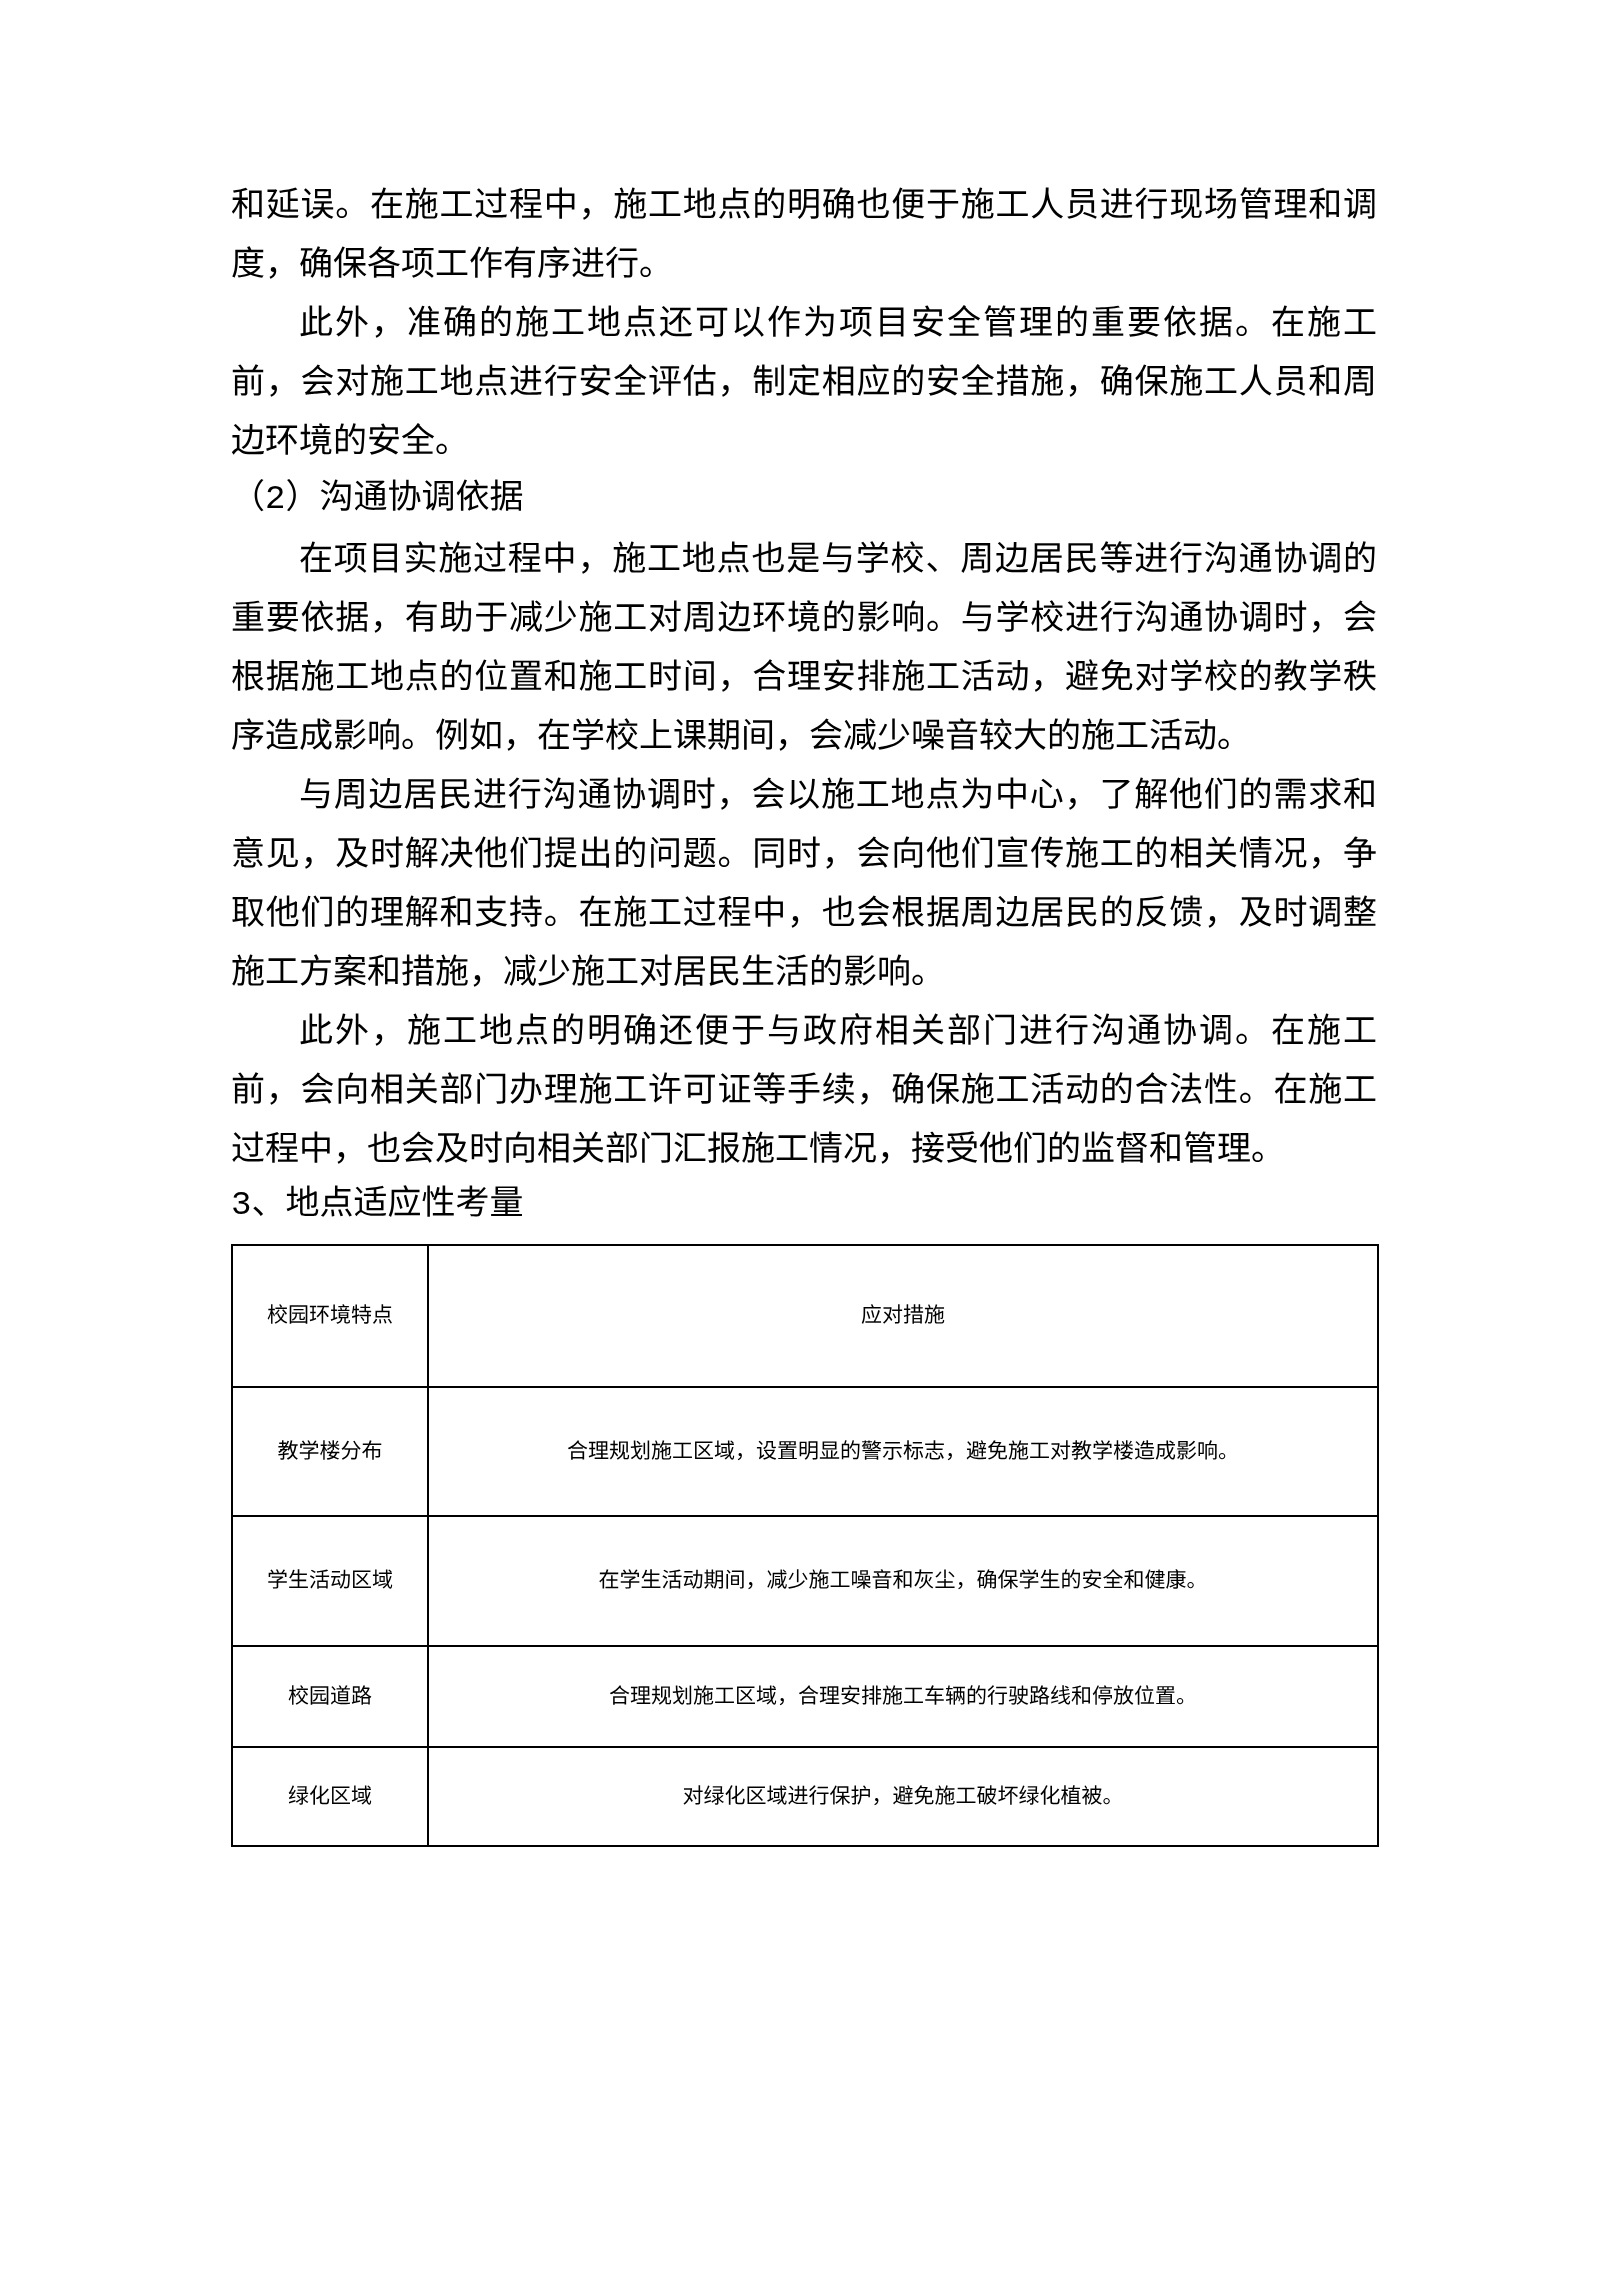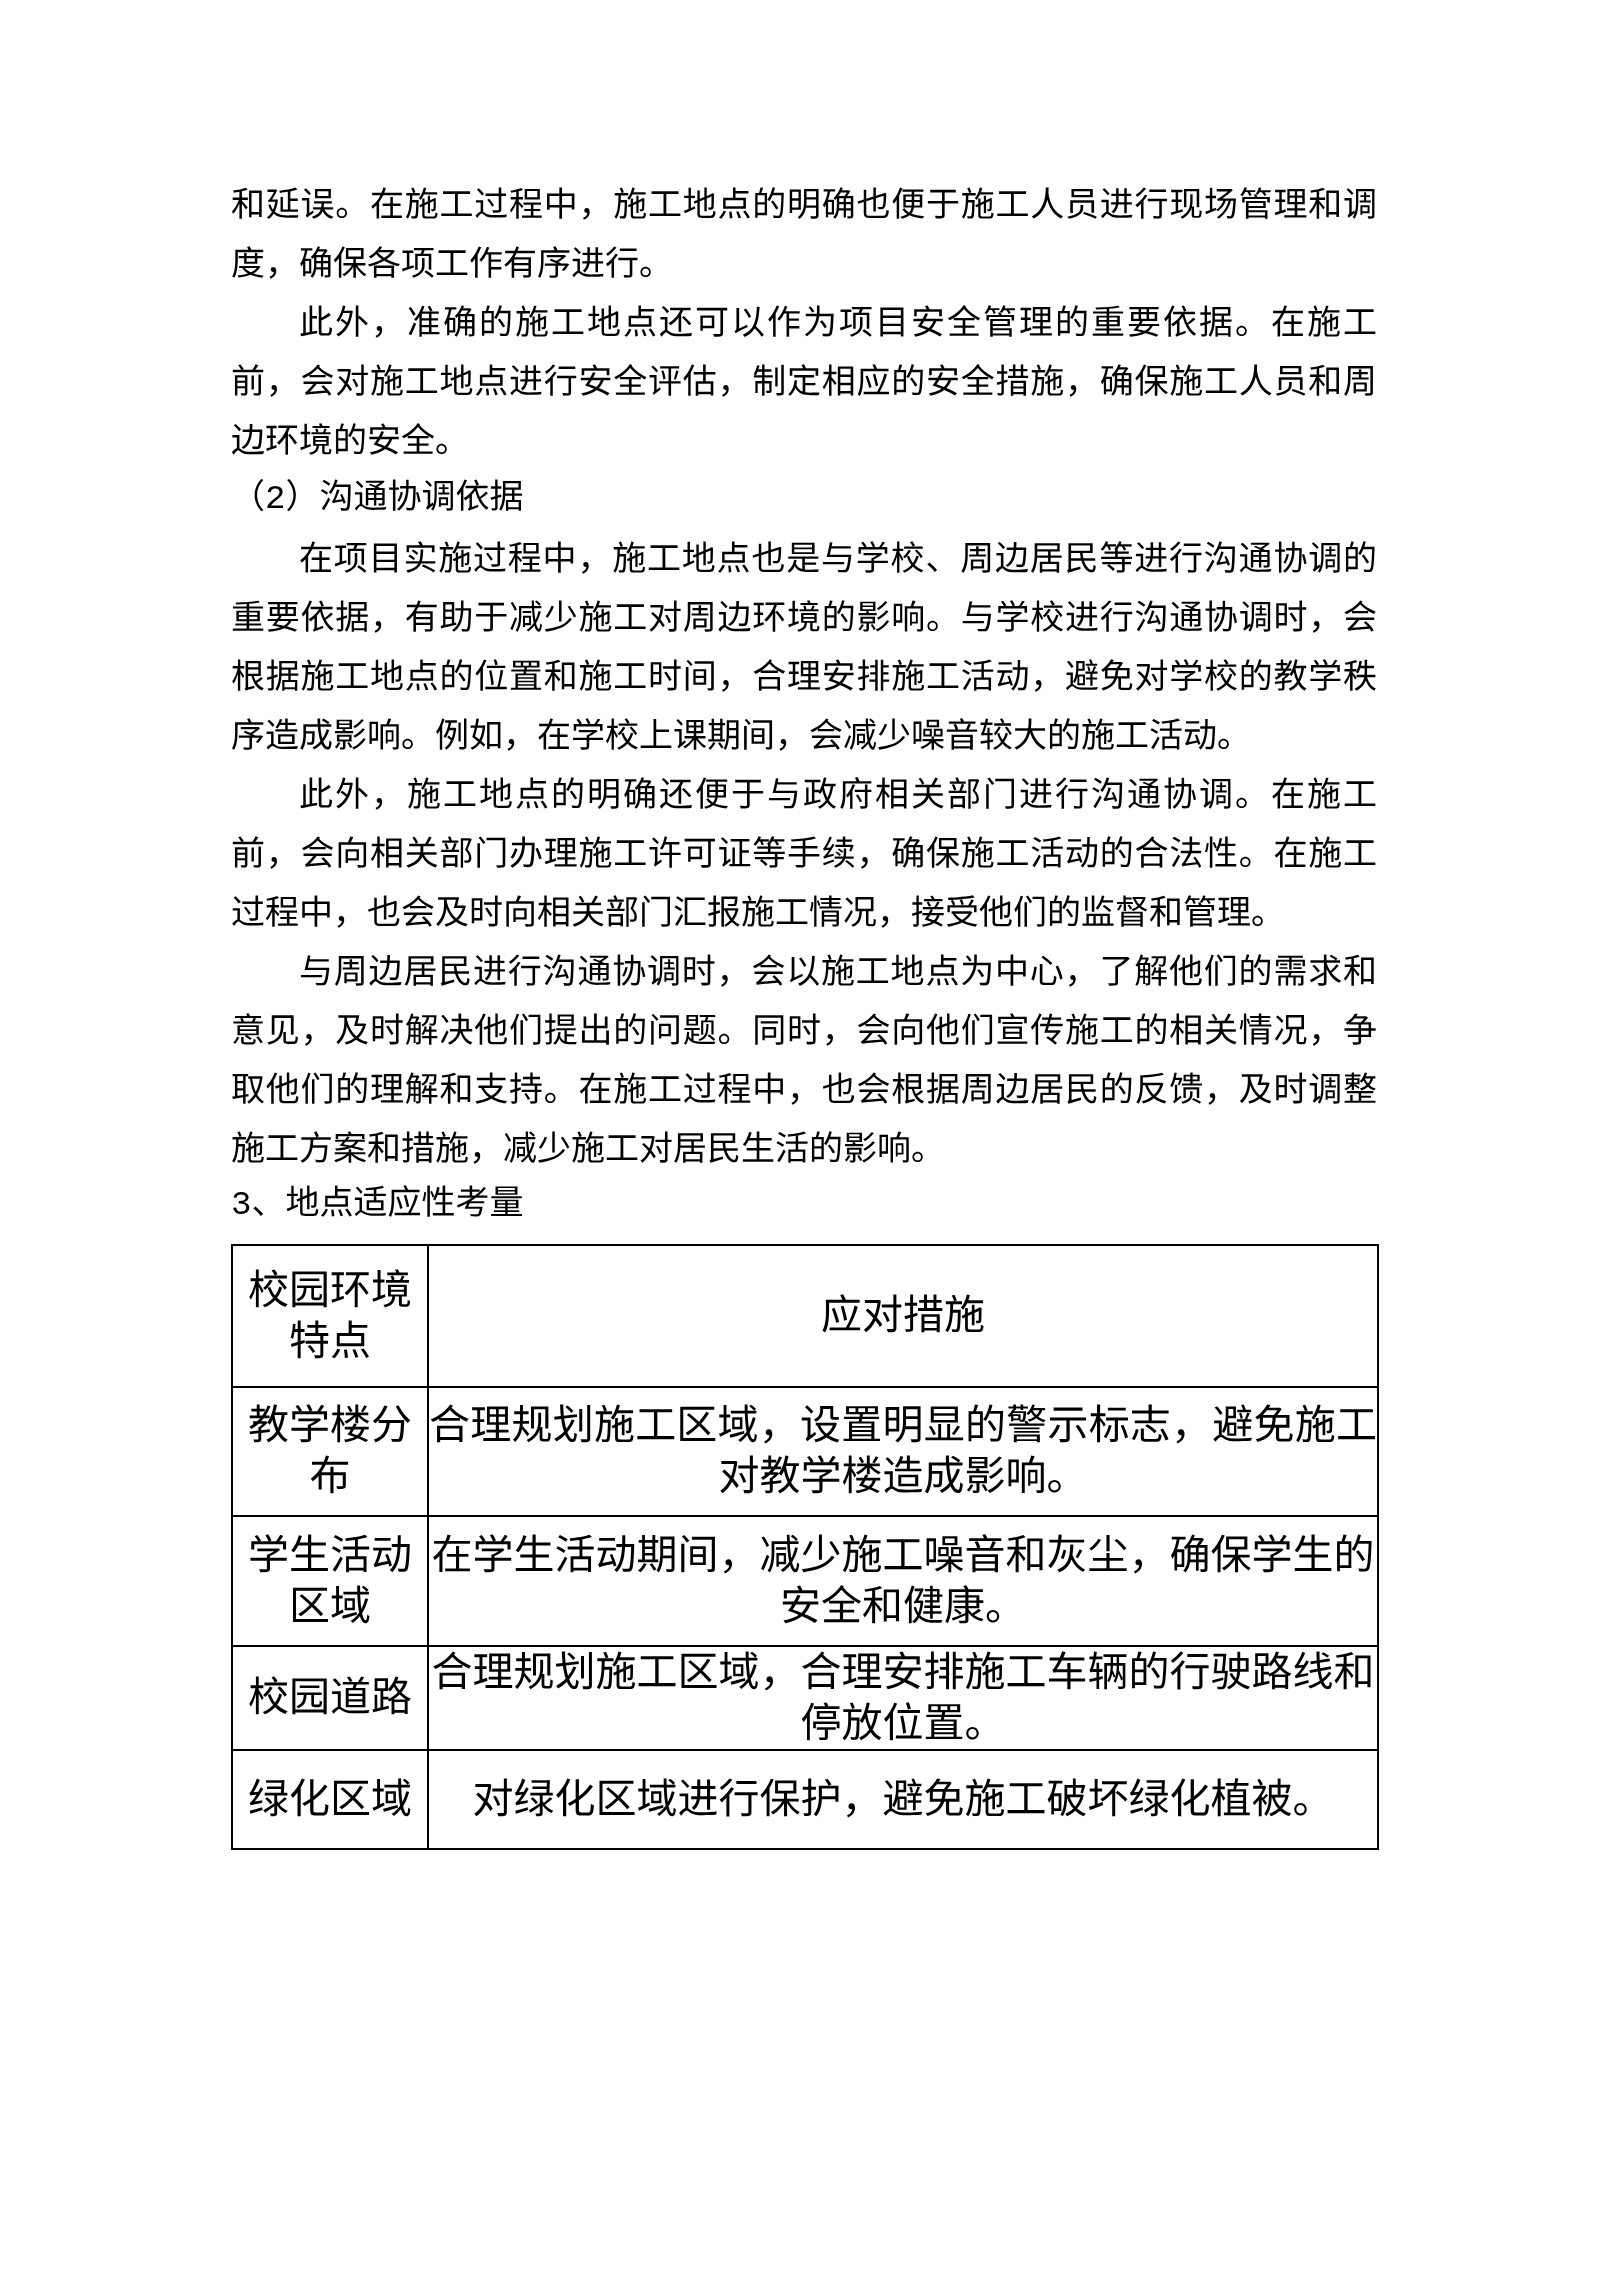--- a/index.html
+++ b/index.html
@@ -62,21 +62,21 @@
   }
 
   
   .tbl-wrap {
     margin-top: 10.5px;
   }
   table.measures {
     border-collapse: collapse;
     width: 1146px;
     table-layout: fixed;
-    font-size: 41px;
+    font-size: 21px;
     line-height: 51px;
   }
   table.measures col.c1 { width: 196px; }
   table.measures col.c2 { width: 950px; }
 
   table.measures td {
     border: 2px solid #000000;
     padding: 0;
     vertical-align: middle;
     text-align: center;
@@ -111,23 +111,23 @@
   <div id="content">
 
     <p class="para noindent">和延误。在施工过程中，施工地点的明确也便于施工人员进行现场管理和调度，确保各项工作有序进行。</p>
 
     <p class="para indent">此外，准确的施工地点还可以作为项目安全管理的重要依据。在施工前，会对施工地点进行安全评估，制定相应的安全措施，确保施工人员和周边环境的安全。</p>
 
     <p class="heading">（2）沟通协调依据</p>
 
     <p class="para indent">在项目实施过程中，施工地点也是与学校、周边居民等进行沟通协调的重要依据，有助于减少施工对周边环境的影响。与学校进行沟通协调时，会根据施工地点的位置和施工时间，合理安排施工活动，避免对学校的教学秩序造成影响。例如，在学校上课期间，会减少噪音较大的施工活动。</p>
 
+    <p class="para indent">与周边居民进行沟通协调时，会以施工地点为中心，了解他们的需求和意见，及时解决他们提出的问题。同时，会向他们宣传施工的相关情况，争取他们的理解和支持。在施工过程中，也会根据周边居民的反馈，及时调整施工方案和措施，减少施工对居民生活的影响。</p>
+
     <p class="para indent">此外，施工地点的明确还便于与政府相关部门进行沟通协调。在施工前，会向相关部门办理施工许可证等手续，确保施工活动的合法性。在施工过程中，也会及时向相关部门汇报施工情况，接受他们的监督和管理。</p>
-
-    <p class="para indent">与周边居民进行沟通协调时，会以施工地点为中心，了解他们的需求和意见，及时解决他们提出的问题。同时，会向他们宣传施工的相关情况，争取他们的理解和支持。在施工过程中，也会根据周边居民的反馈，及时调整施工方案和措施，减少施工对居民生活的影响。</p>
 
     <p class="heading tight">3、地点适应性考量</p>
 
 
     <div class="tbl-wrap">
       <table class="measures">
         <colgroup>
           <col class="c1">
           <col class="c2">
         </colgroup>

